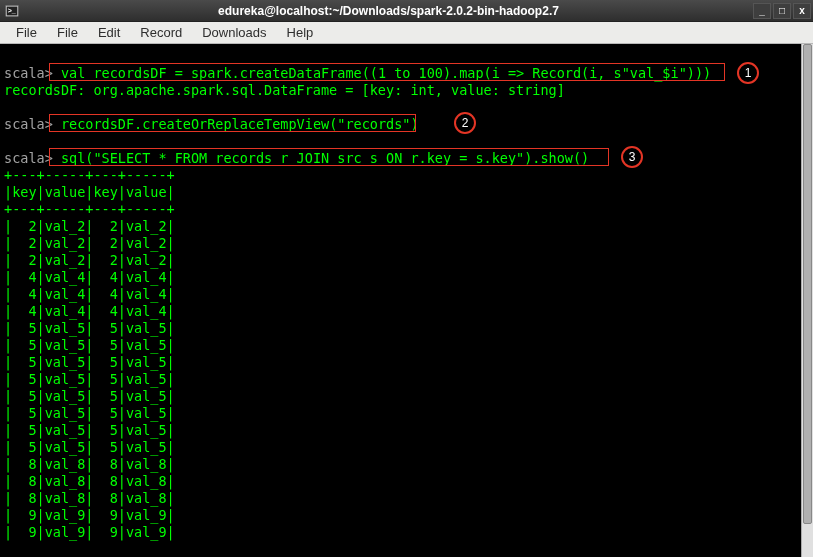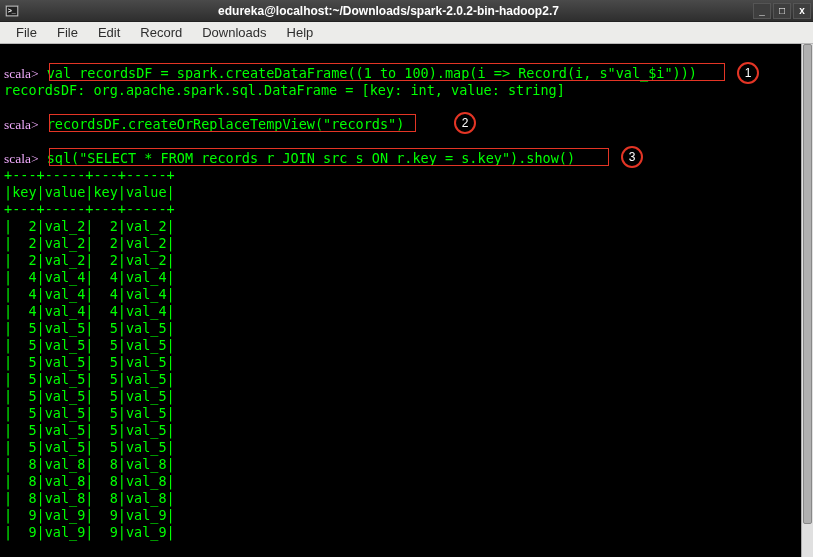--- a/index.html
+++ b/index.html
@@ -74,21 +74,21 @@
       height: calc(100% - 44px);
       padding: 4px;
       color: #00ff00;
       font-family: monospace;
       font-size: 13.5px;
       line-height: 17px;
       position: relative;
       white-space: pre;
       overflow: hidden;
     }
-    .prompt { color: #f0abfc; font-family: Liberation Serif, serif; }
+    .prompt { color: #a3a3a3; }
     .output-line { color: #00ff00; }
     .highlight-box {
       position: absolute;
       border: 1px solid #e43525;
       pointer-events: none;
     }
     .circle-num {
       position: absolute;
       width: 22px;
       height: 22px;

